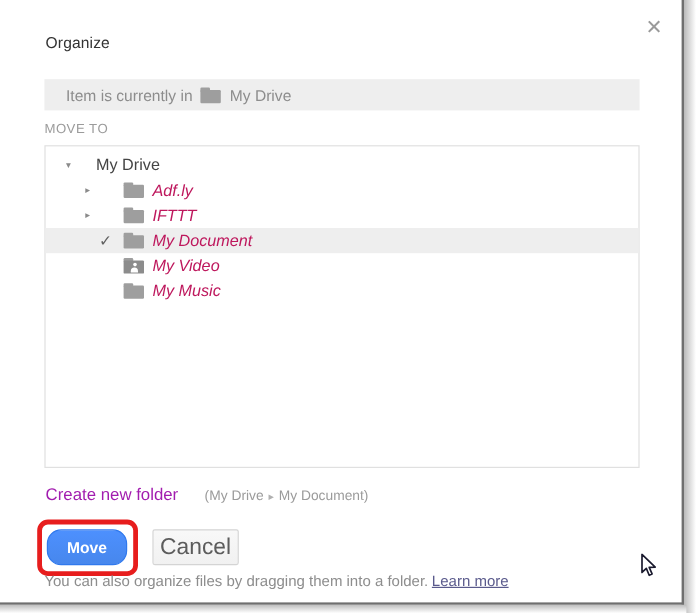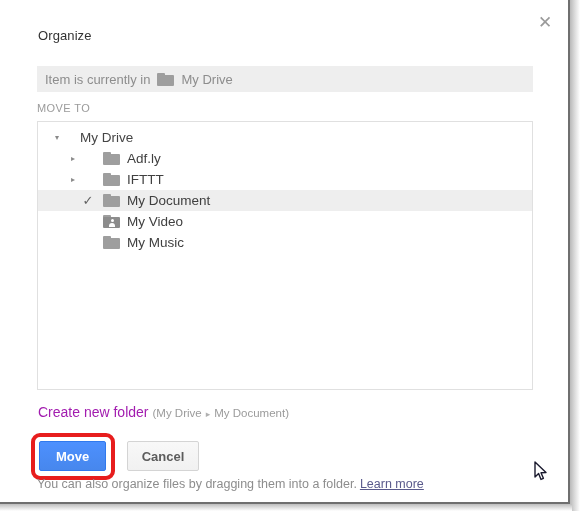--- a/index.html
+++ b/index.html
@@ -73,21 +73,21 @@
   
   #current-location-bar {
     position: absolute;
     left: 37px;
     top: 66px;
     width: 496px;
     height: 26px;
     background: #eeeeee;
     display: flex;
     align-items: center;
-    padding-left: 8px;
+    padding-left: 18px;
     box-sizing: border-box;
   }
   #current-location-bar .cl-text {
     font-size: 13px;
     color: #8d8d8d;
   }
   .folder-icon {
     display: inline-block;
     width: 17px;
     height: 13px;
@@ -180,58 +180,58 @@
     width: 16px;
     flex: 0 0 auto;
     text-align: center;
     color: #616161;
     font-size: 13px;
     line-height: 21px;
   }
   .tree-row .label { color: #454545; }
   .tree-row.root { padding-left: 12px; }
   .tree-row.child { padding-left: 28px; }
-  .tree-row.child .label { color: #404040; }
+  .tree-row.child .label { color: #be185d; font-style: italic; }
   .spacer-16 { width: 16px; flex: 0 0 auto; }
 
   
   #create-new-folder-row {
     position: absolute;
     left: 38px;
     top: 404px;
     display: flex;
     align-items: baseline;
   }
   #create-new-folder-link {
     font-size: 14px;
     color: #a21caf;
     cursor: pointer;
   }
   #create-new-folder-path {
     font-size: 11.5px;
     color: #9b9b9b;
-    margin-left: 4px;
+    margin-left: 22px;
     text-align: center;
   }
   #create-new-folder-path .sep {
     margin: 0 4px;
     font-size: 9px;
     color: #b0b0b0;
   }
 
   
   #move-button {
     position: absolute;
     left: 39px;
     top: 441px;
     width: 67px;
     height: 30px;
     background: linear-gradient(to bottom, #4d90fe 0%, #4787ed 100%);
     border: 1px solid #3079ed;
-    border-radius: 2px;
+    border-radius: 12px;
     color: #ffffff;
     font-size: 13px;
     font-weight: bold;
     text-align: center;
     line-height: 30px;
     cursor: pointer;
     box-sizing: border-box;
   }
   #move-highlight-ring {
     position: absolute;
@@ -247,22 +247,22 @@
   #cancel-button {
     position: absolute;
     left: 127px;
     top: 441px;
     width: 72px;
     height: 30px;
     background: linear-gradient(to bottom, #f8f8f8 0%, #f1f1f1 100%);
     border: 1px solid #d4d4d4;
     border-radius: 2px;
     color: #5c5c5c;
-    font-size: 13px;
-    font-weight: bold;
+    font-size: 19px;
+    font-weight: normal;
     text-align: center;
     line-height: 30px;
     cursor: pointer;
     box-sizing: border-box;
   }
 
   
   #footer-note {
     position: absolute;
     left: 37px;

